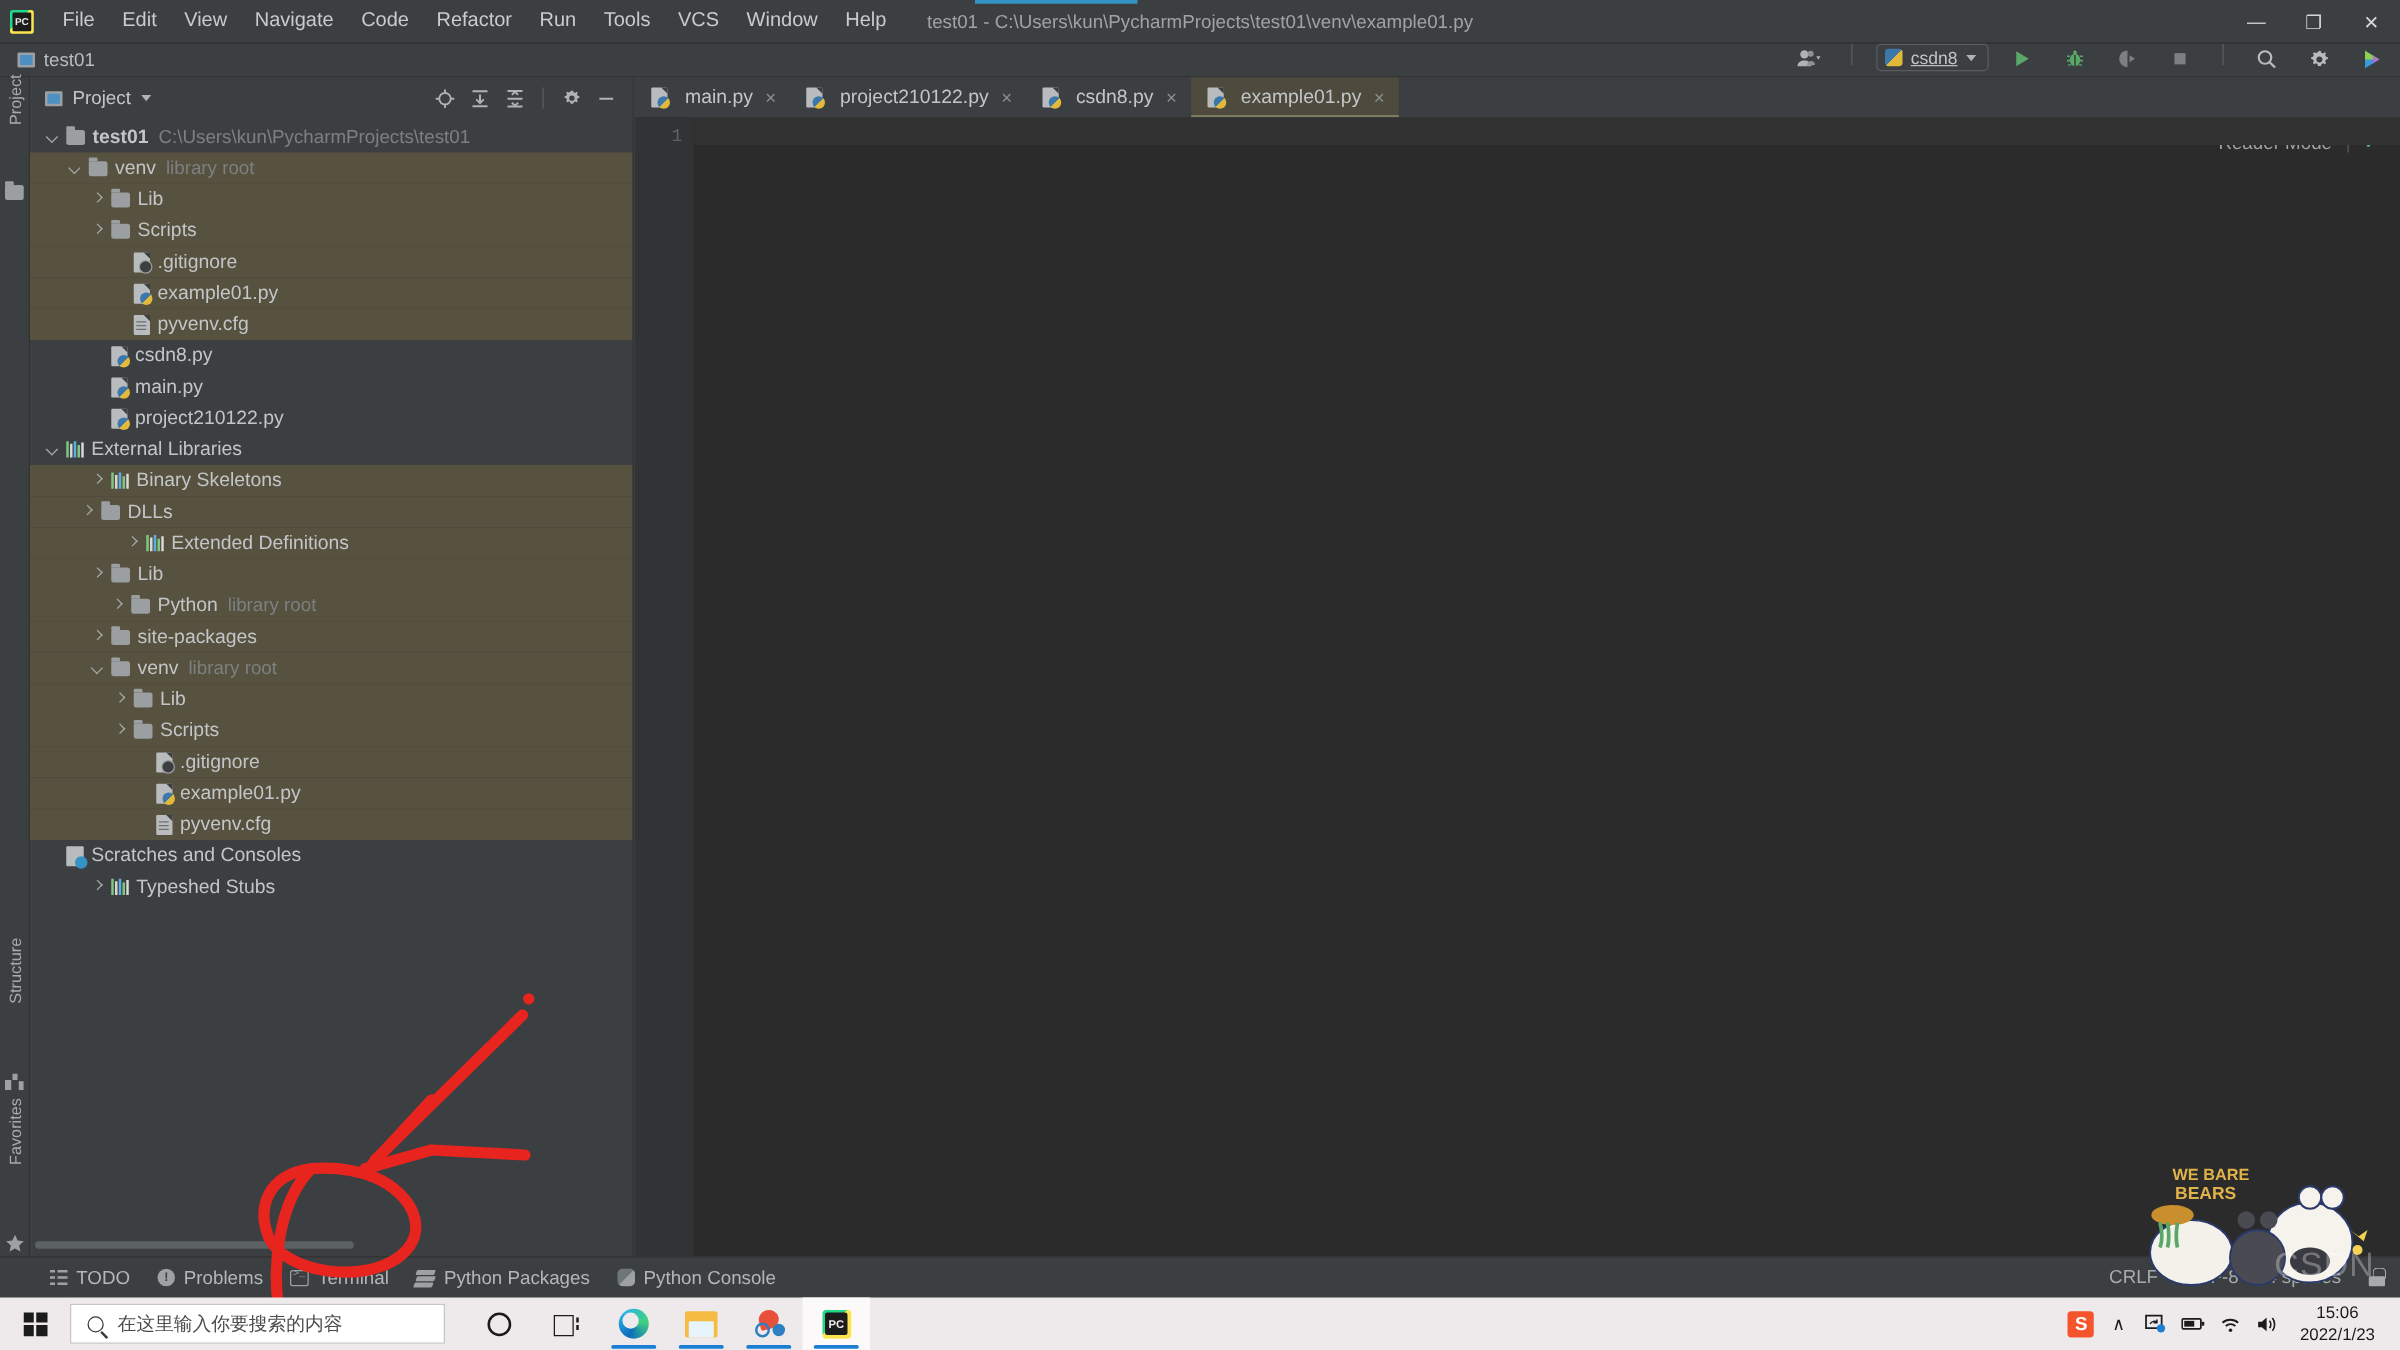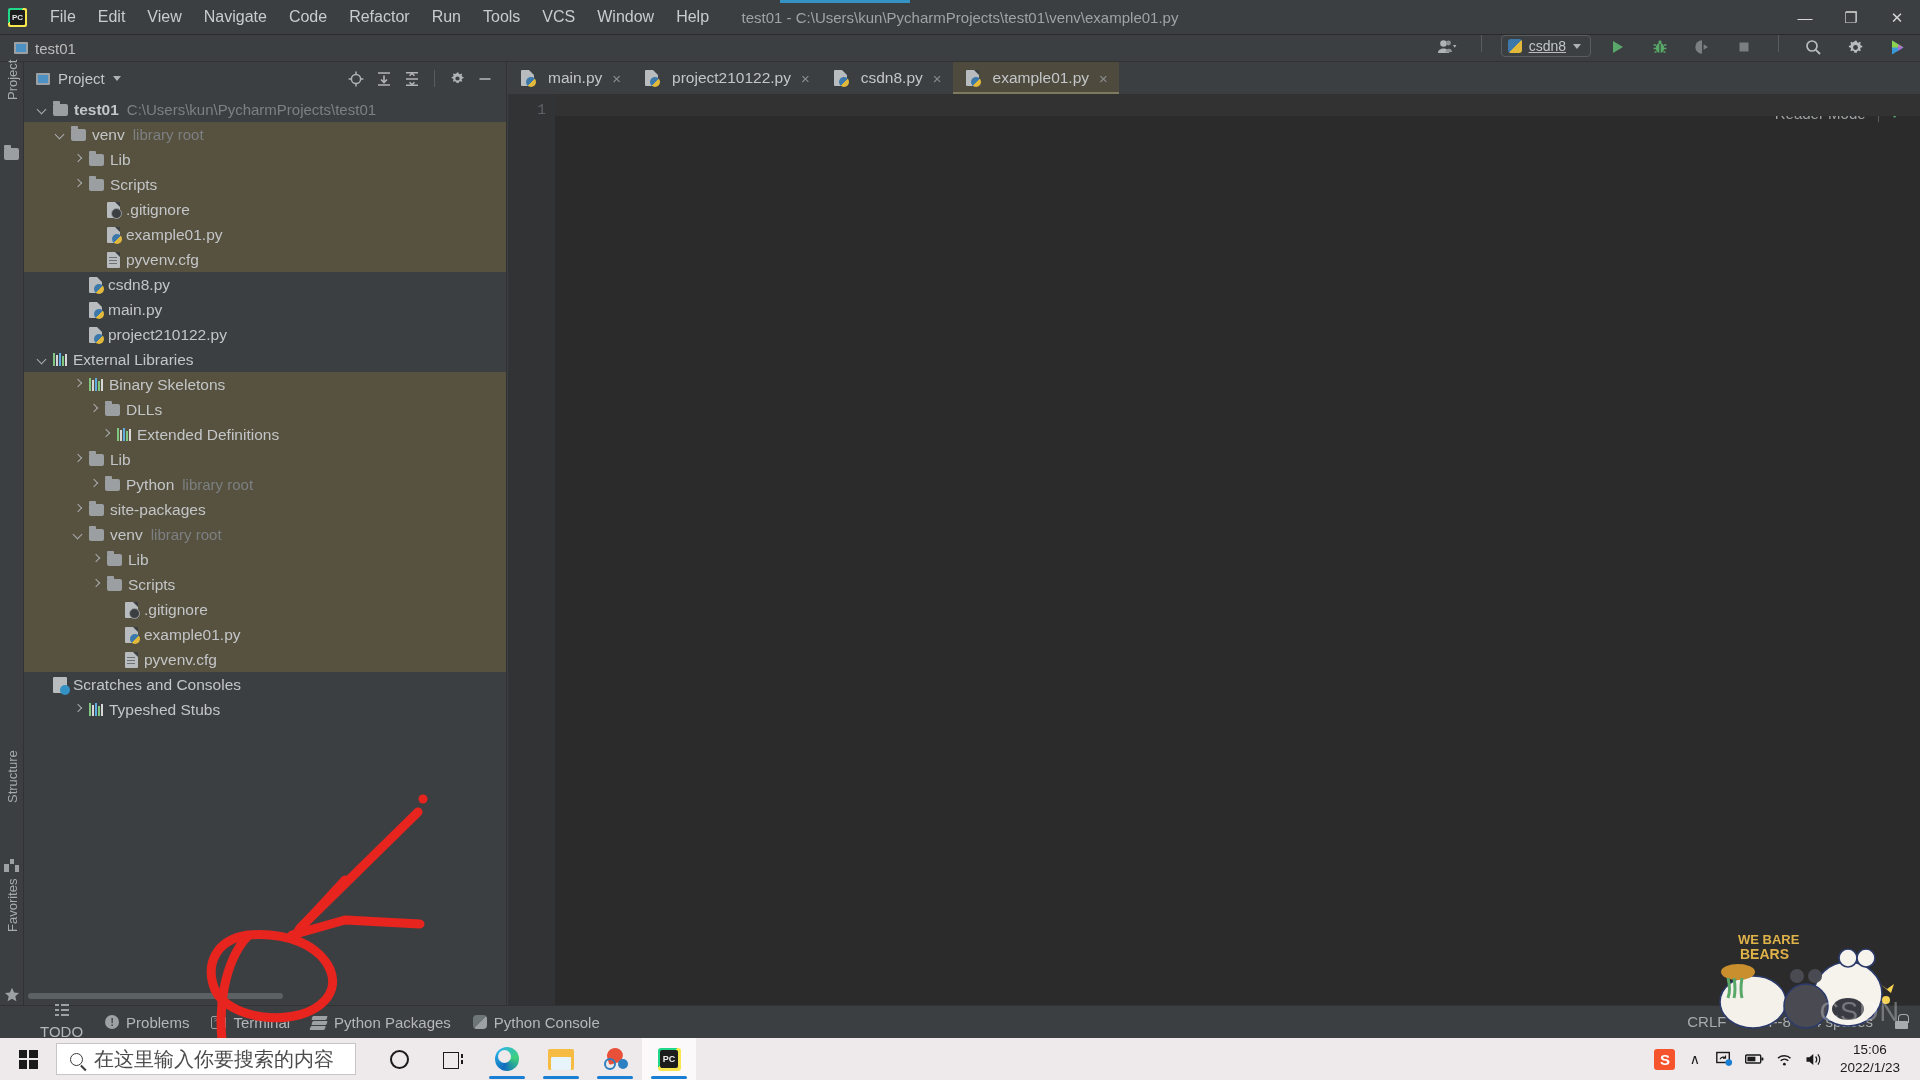--- a/index.html
+++ b/index.html
@@ -184,21 +184,21 @@
   .vsb{ position:absolute; right:0; top:32px; bottom:0; width:13px; background:#2b2b2b; }
 
   
   .bottom-bar{
     position:absolute; left:0; bottom:42px; width:1920px; height:33px;
     background:#3c3f41; display:flex; align-items:center; border-top:1px solid #323232;
   }
   .bt{
     display:flex;align-items:center;gap:7px;margin-left:22px;font-size:15px;color:#b4b7b9;cursor:default;
   }
-  .bt:first-child{margin-left:40px;flex-direction:column;}
+  .bt:first-child{margin-left:40px;}
   .todo-ico{width:14px;height:12px;position:relative;}
   .todo-ico::before{content:"";position:absolute;left:0;top:0;width:4px;height:2px;background:#9da1a3;
     box-shadow:0 5px 0 #9da1a3, 0 10px 0 #9da1a3;}
   .todo-ico::after{content:"";position:absolute;left:6px;top:0;width:8px;height:2px;background:#9da1a3;
     box-shadow:0 5px 0 #9da1a3, 0 10px 0 #9da1a3;}
   .prob-ico{width:14px;height:14px;border-radius:50%;background:#9da1a3;position:relative;}
   .prob-ico::after{content:"!";position:absolute;inset:0;color:#3c3f41;font-size:10px;font-weight:bold;
     display:flex;align-items:center;justify-content:center;}
   .term-ico{width:15px;height:13px;border:1.6px solid #9da1a3;border-radius:2px;position:relative;}
   .term-ico::after{content:">_";position:absolute;left:1px;top:-2px;color:#9da1a3;font-size:8px;
@@ -224,21 +224,21 @@
   
   .taskbar{
     position:absolute; left:0; bottom:0; width:1920px; height:42px;
     background:#eeeaec; display:flex; align-items:center;
   }
   .start{ width:56px;height:42px;display:flex;align-items:center;justify-content:center;}
   .winlogo{ width:19px;height:19px; display:grid; grid-template-columns:1fr 1fr; grid-template-rows:1fr 1fr; gap:2.4px;}
   .winlogo i{ background:#1b1b1b; display:block; }
   .searchbox{
     width:300px;height:32px;background:#fff;border:1px solid #c9c5c7;display:flex;align-items:center;
-    gap:11px; padding-left:13px; font-size:20px;color:#4c4c4c;
+    gap:11px; padding-left:13px; font-size:15px;color:#4c4c4c;
   }
   .mag{ width:13px;height:13px;border:1.7px solid #3a3a3a;border-radius:50%;position:relative;flex:0 0 auto;}
   .mag::after{content:"";position:absolute;right:-5px;bottom:-4px;width:7px;height:1.7px;background:#3a3a3a;transform:rotate(45deg);}
   .tb-apps{ display:flex; align-items:center; margin-left:16px; }
   .tapp{ width:54px;height:42px;display:flex;align-items:center;justify-content:center;position:relative;}
   .tapp.open::after{content:"";position:absolute;left:9px;right:9px;bottom:1px;height:3px;background:#1a7fd4;border-radius:2px;}
   .tapp.active{ background:#fbf9fa; }
   .tapp.active::after{content:"";position:absolute;left:9px;right:9px;bottom:1px;height:3px;background:#1a7fd4;border-radius:2px;}
   .cortana{ width:19px;height:19px;border:2.3px solid #1b1b1b;border-radius:50%;}
   .taskview{ width:20px;height:15px;position:relative;}
@@ -502,21 +502,21 @@
         <div class="row" style="padding-left: 12px;">
           <span class="arrow d"></span>
           <span class="libsico"></span>
           <span class="lbl">External Libraries</span>
         </div>
         <div class="row sel" style="padding-left: 48px;">
           <span class="arrow r"></span>
           <span class="libsico"></span>
           <span class="lbl">Binary Skeletons</span>
         </div>
-        <div class="row sel" style="padding-left: 64px;">
+        <div class="row sel" style="padding-left: 40px;">
           <span class="arrow r"></span>
           <span class="folder"></span>
           <span class="lbl">DLLs</span>
         </div>
         <div class="row sel" style="padding-left: 76px;">
           <span class="arrow r"></span>
           <span class="libsico"></span>
           <span class="lbl">Extended Definitions</span>
         </div>
         <div class="row sel" style="padding-left: 48px;">

